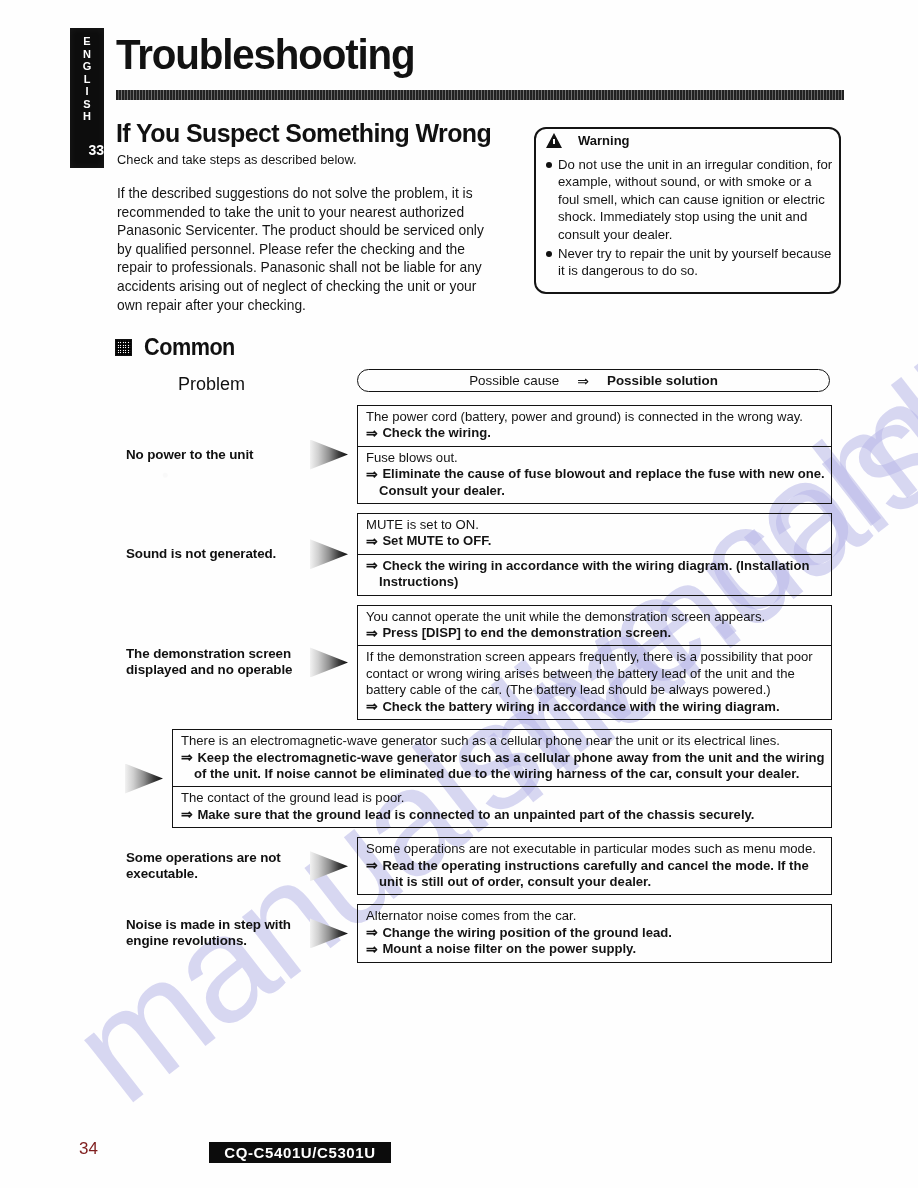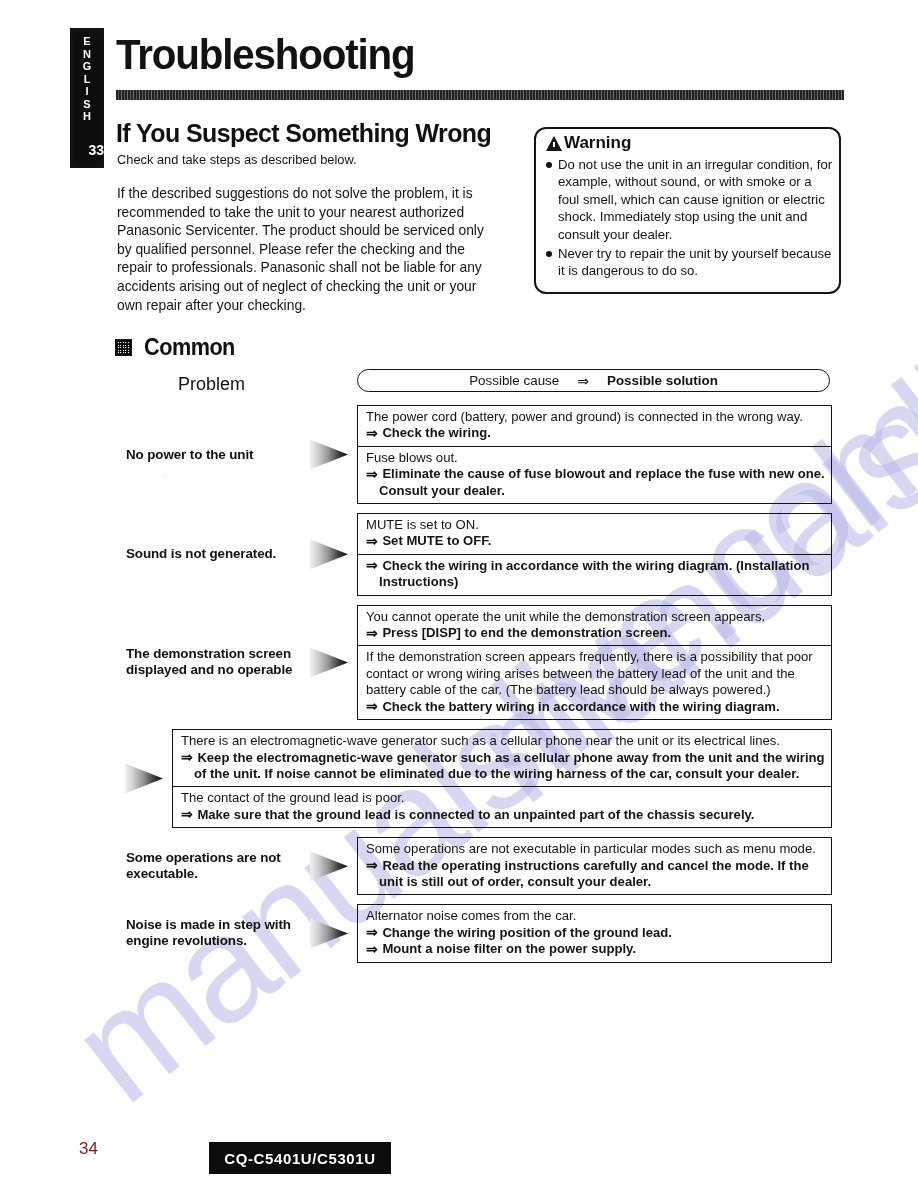--- a/index.html
+++ b/index.html
@@ -159,25 +159,25 @@
     border: 2px solid #141414;
     border-radius: 12px;
     background: transparent;
     z-index: 6;
     box-sizing: border-box;
   }
   .warn-title {
     position: absolute;
     left: 10px;
     top: 4px;
-    font-size: 17px;
+    font-size: 13px;
     font-weight: bold;
     display: flex;
     align-items: center;
-    gap: 2px;
+    gap: 16px;
     color: #111;
   }
   .warn-tri {
     width: 0; height: 0;
     border-left: 8.5px solid transparent;
     border-right: 8.5px solid transparent;
     border-bottom: 15px solid #111;
     position: relative;
     display: inline-block;
   }
@@ -340,21 +340,21 @@
     top: 1139px;
     font-size: 17px;
     color: #7f1d1d;
     z-index: 6;
   }
   .model-badge {
     position: absolute;
     left: 209px;
     top: 1142px;
     width: 182px;
-    height: 32px;
+    height: 21px;
     background: #0c0c0c;
     color: #fff;
     font-size: 15px;
     font-weight: bold;
     letter-spacing: 0.6px;
     display: flex;
     align-items: center;
     justify-content: center;
     z-index: 6;
   }

